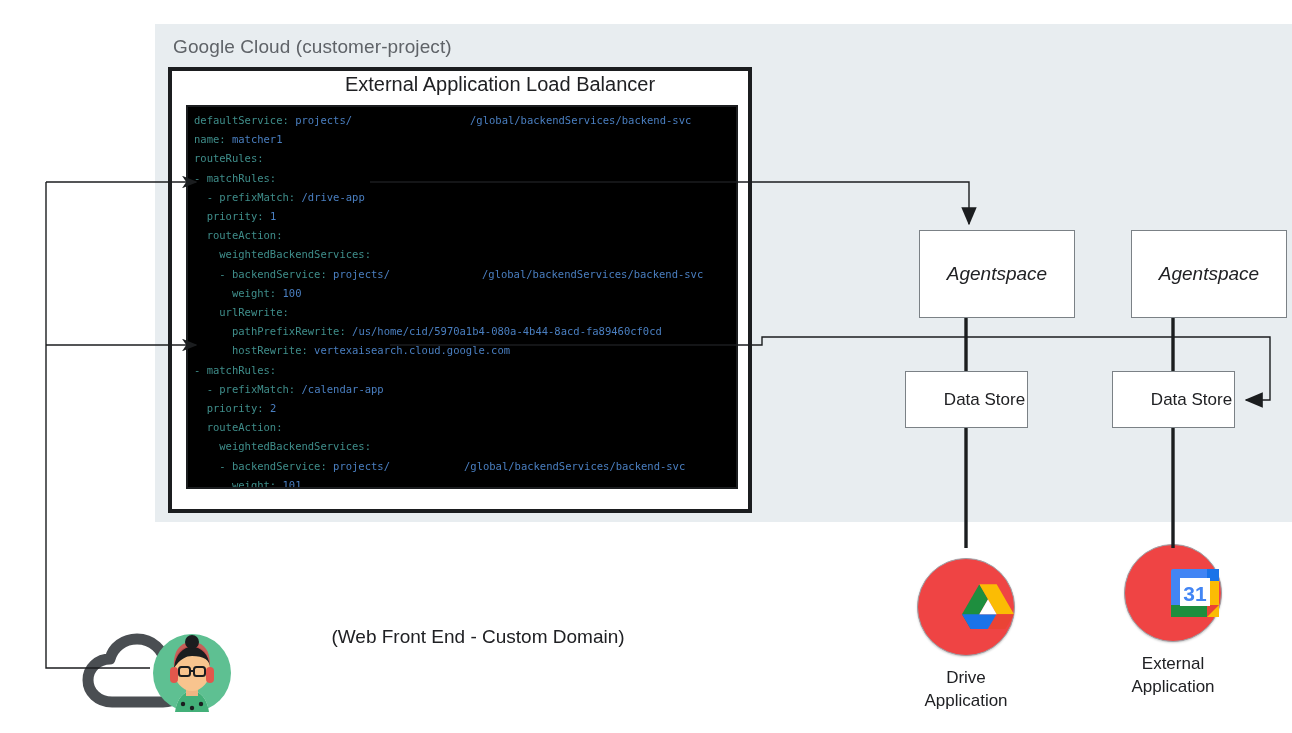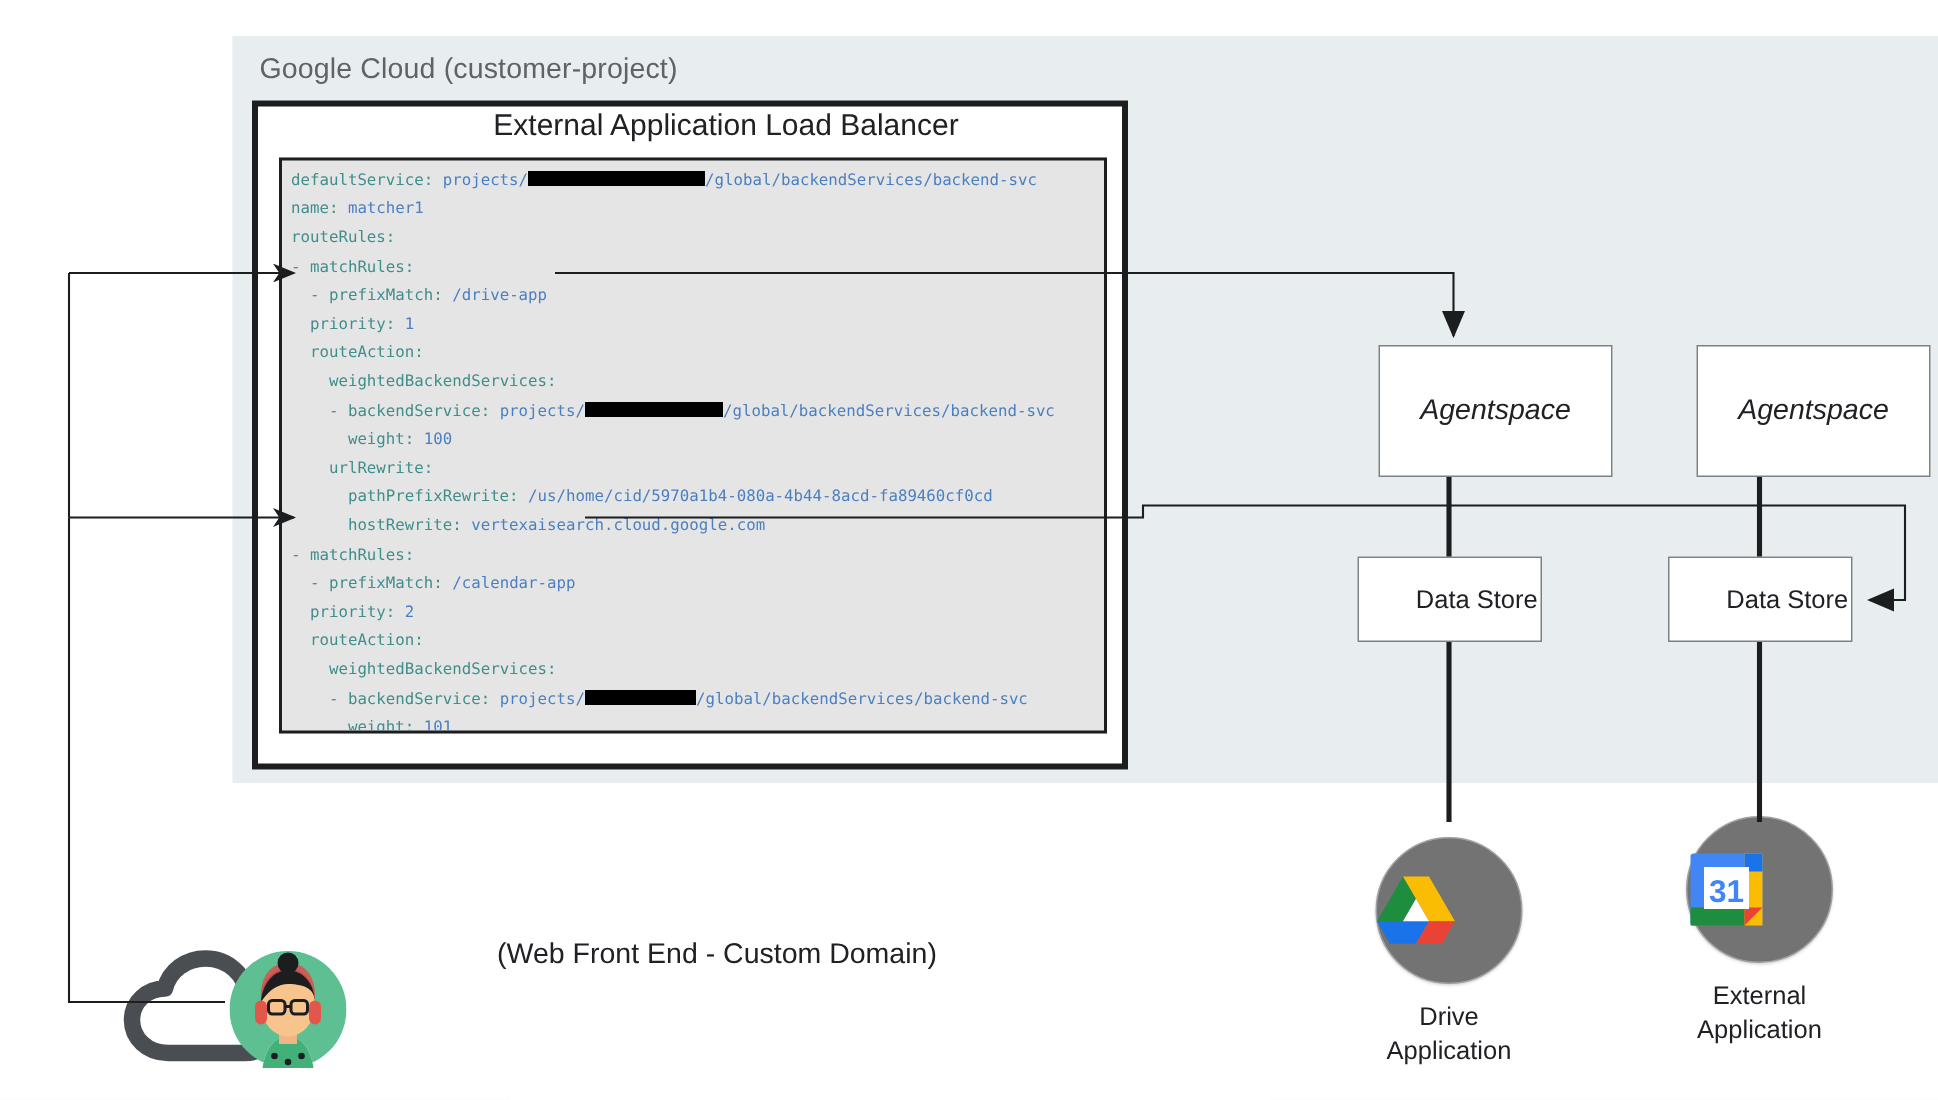--- a/index.html
+++ b/index.html
@@ -3,34 +3,34 @@
 <meta charset="utf-8">
 <style>
   html,body{margin:0;padding:0;background:#ffffff;}
   body{width:1292px;height:733px;position:relative;overflow:hidden;
        font-family:"Liberation Sans","DejaVu Sans",sans-serif;color:#202124;}
   #stage{position:absolute;left:0;top:0;width:1292px;height:733px;}
   #wires{position:absolute;left:0;top:0;width:1292px;height:733px;pointer-events:none;}
   .gcp-panel{position:absolute;left:155px;top:24px;width:1137px;height:498px;background:#e8edf0;}
   .gcp-label{position:absolute;left:173px;top:36px;font-size:19px;color:#5f6368;letter-spacing:.1px;white-space:nowrap;}
   .lb-box{position:absolute;left:168px;top:67px;width:584px;height:446px;background:#ffffff;border:4px solid #1b1d1f;box-sizing:border-box;}
-  .lb-title{position:absolute;left:160px;top:73px;width:584px;text-align:center;font-size:20px;color:#202124;padding-left:32px;}
-  .yaml{position:absolute;left:186px;top:105px;width:552px;height:384px;background:#e5e5e5;border:2px solid #1b1d1f;box-sizing:border-box;
+  .lb-title{position:absolute;left:176px;top:73px;width:584px;text-align:center;font-size:20px;color:#202124;padding-left:32px;}
+  .yaml{position:absolute;left:186px;top:105px;width:552px;height:384px;background:#000000;border:2px solid #1b1d1f;box-sizing:border-box;
         font-family:"DejaVu Sans Mono","Liberation Mono",monospace;font-size:10.5px;line-height:19.2px;padding:4px 6px 0 6px;overflow:hidden;white-space:pre;}
   .yaml .k{color:#3f8e8b;}
   .yaml .v{color:#4a7fc1;}
   .yaml .p{color:#202124;}
   .redact{display:inline-block;background:#000;height:10px;vertical-align:-1px;}
   .node{position:absolute;background:#ffffff;border:1.6px solid #7b8186;box-sizing:border-box;
         display:flex;align-items:center;justify-content:center;font-size:19px;color:#202124;}
   .node.italic{font-style:italic;margin-left:36px;}
   .ds{font-size:17px;padding-left:36px;}
   .appwrap{position:absolute;width:140px;text-align:center;}
-  .circ{width:96px;height:96px;border-radius:50%;background:#737373;border:1.4px solid #9aa0a6;margin:0 auto;
-        display:flex;align-items:center;justify-content:flex-start;box-shadow:0 1px 2px rgba(0,0,0,.18);}
+  .circ{width:96px;height:96px;border-radius:50%;background:#ef4444;border:1.4px solid #9aa0a6;margin:0 auto;
+        display:flex;align-items:center;justify-content:flex-end;box-shadow:0 1px 2px rgba(0,0,0,.18);}
   .applabel{margin-top:10px;font-size:17px;line-height:23px;color:#202124;}
   .urls{position:absolute;left:238px;top:622px;width:480px;text-align:center;}
   .urls div{font-size:19px;line-height:30px;color:#202124;white-space:nowrap;}
   .cloudico{position:absolute;left:78px;top:620px;width:150px;height:90px;}
 </style>
 </head>
 <body>
 
 <div id="stage">
 

